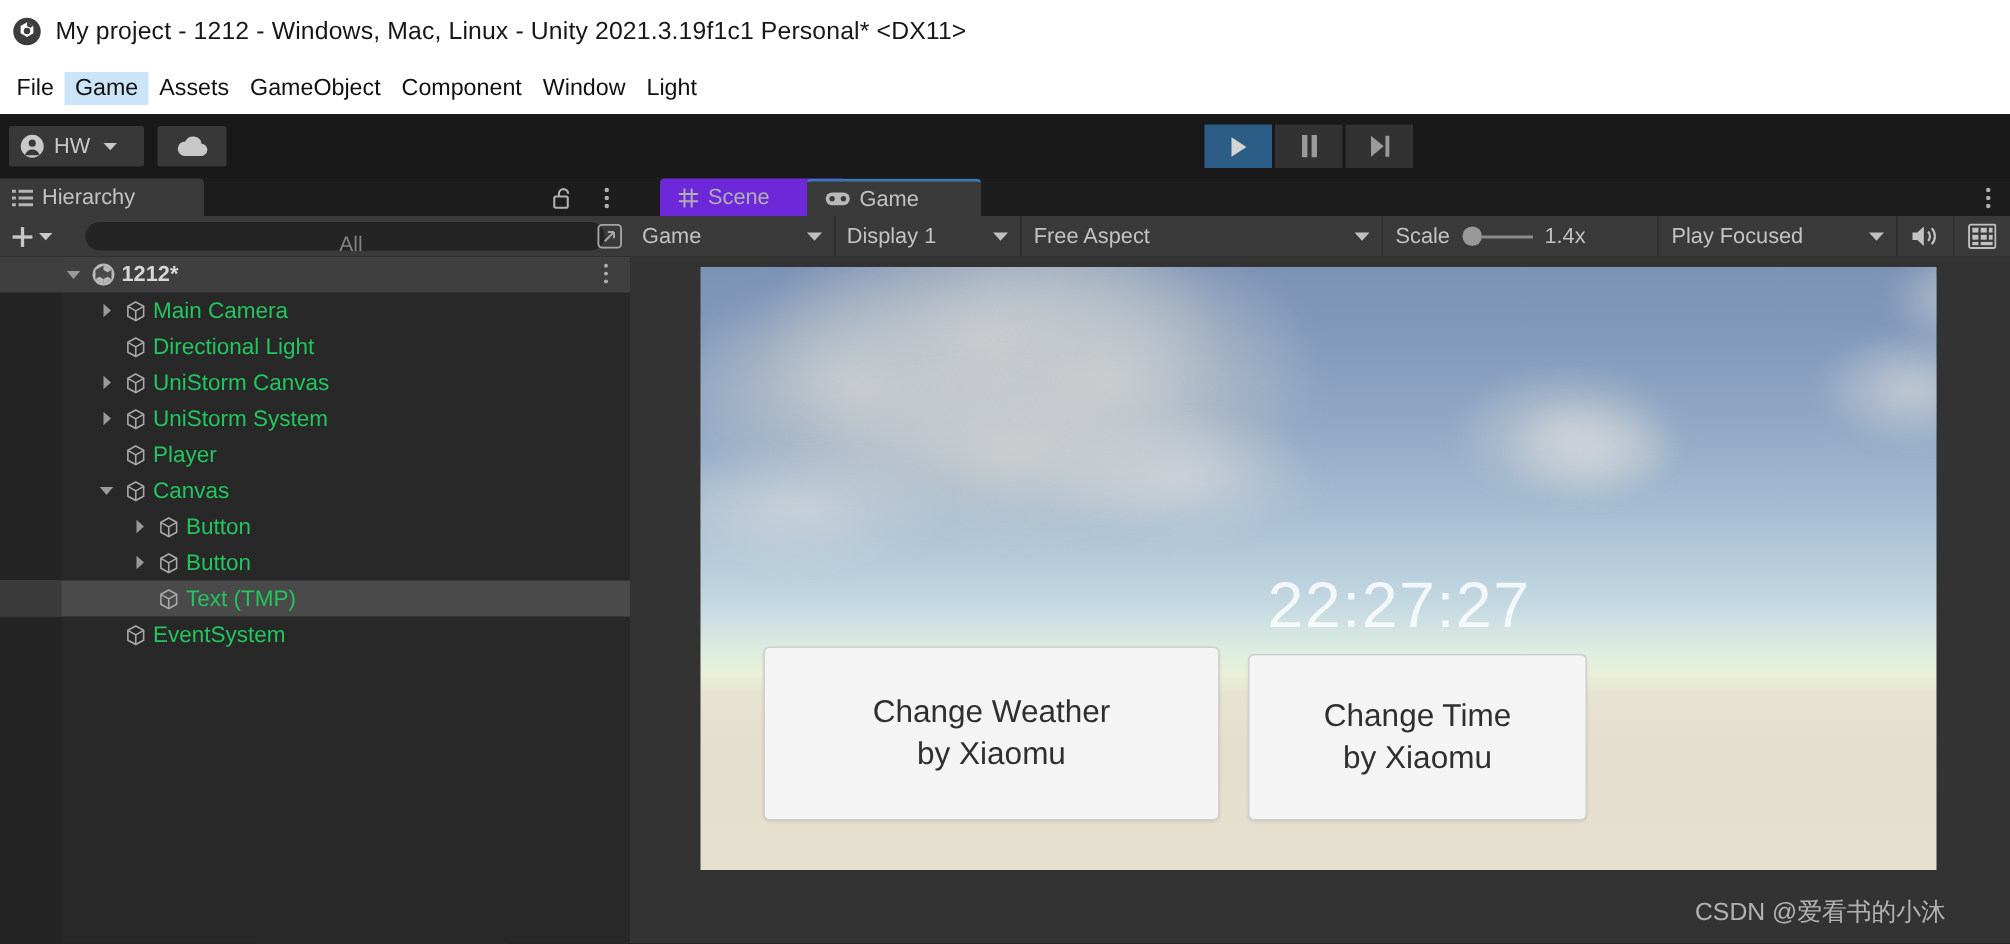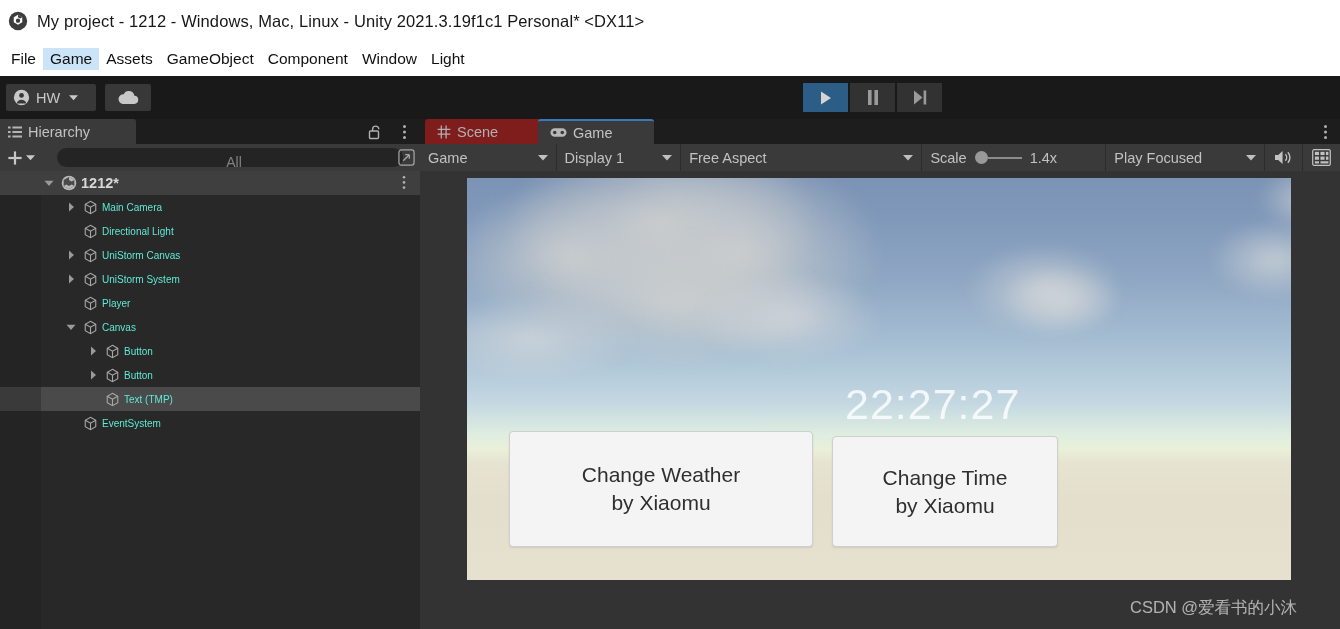--- a/index.html
+++ b/index.html
@@ -122,39 +122,39 @@
   .hrow.selected { background: #4a4a4a; }
   .hrow.selected .hrow-gut { background: #3a3a3a; }
   .hrow-gut {
     position: absolute; left: 0; top: 0; width: 41px; height: 24px;
     background: transparent; pointer-events: none;
   }
   .hrow-inner {
     position: relative; display: flex; align-items: center; gap: 4px; z-index: 2;
   }
   .arrow-slot { width: 16px; height: 16px; display: flex; align-items: center; justify-content: center; }
-  .hrow-label { font-size: 10px; color: #5eead4; white-space: nowrap; }
+  .hrow-label { font-size: 15px; color: #22c55e; white-space: nowrap; }
   .hrow.root .hrow-label { color: #d7d7d7; font-weight: bold; font-size: 14.5px; }
   .root-dots { position: absolute; right: 14px; top: 4px; z-index: 3; }
 
   
   .game-panel {
     position: absolute; left: 420px; top: 43px; width: 920px; height: 510px;
     background: #282828;
   }
   .game-tabrow {
     position: absolute; left: 0; top: 0; width: 920px; height: 25px;
     background: #1d1d1d;
   }
   .gtab {
     position: absolute; top: 0; height: 25px;
     display: flex; align-items: center; gap: 6px; padding: 0 12px;
     box-sizing: border-box;
   }
-  .gtab-scene { left: 5px; width: 124px; background: #7f1d1d; border-top-right-radius: 3px; border-top-left-radius: 3px; }
+  .gtab-scene { left: 20px; width: 124px; background: #6d28d9; border-top-right-radius: 3px; border-top-left-radius: 3px; }
   .gtab-game  { left: 118px; width: 116px; background: #3a3a3a; border-top: 2px solid #3a79b8; border-top-left-radius: 3px; border-top-right-radius: 3px; }
   .gtab-label { font-size: 14.5px; color: #c2c2c2; }
   .gtab-label.dim { color: #b0b0b0; }
   .game-dots { position: absolute; right: 12px; top: 5px; }
 
   .game-toolbar {
     position: absolute; left: 0; top: 25px; width: 920px; height: 27px;
     background: #3a3a3a; display: flex; align-items: center;
   }
   .gt-cell {

